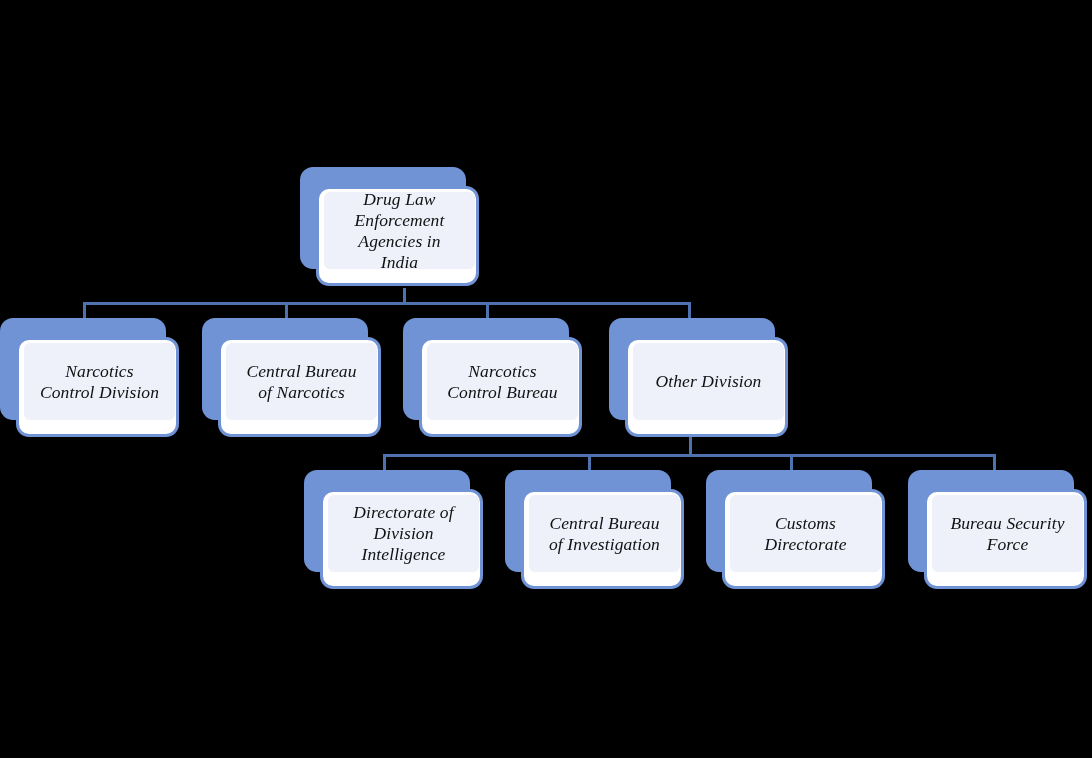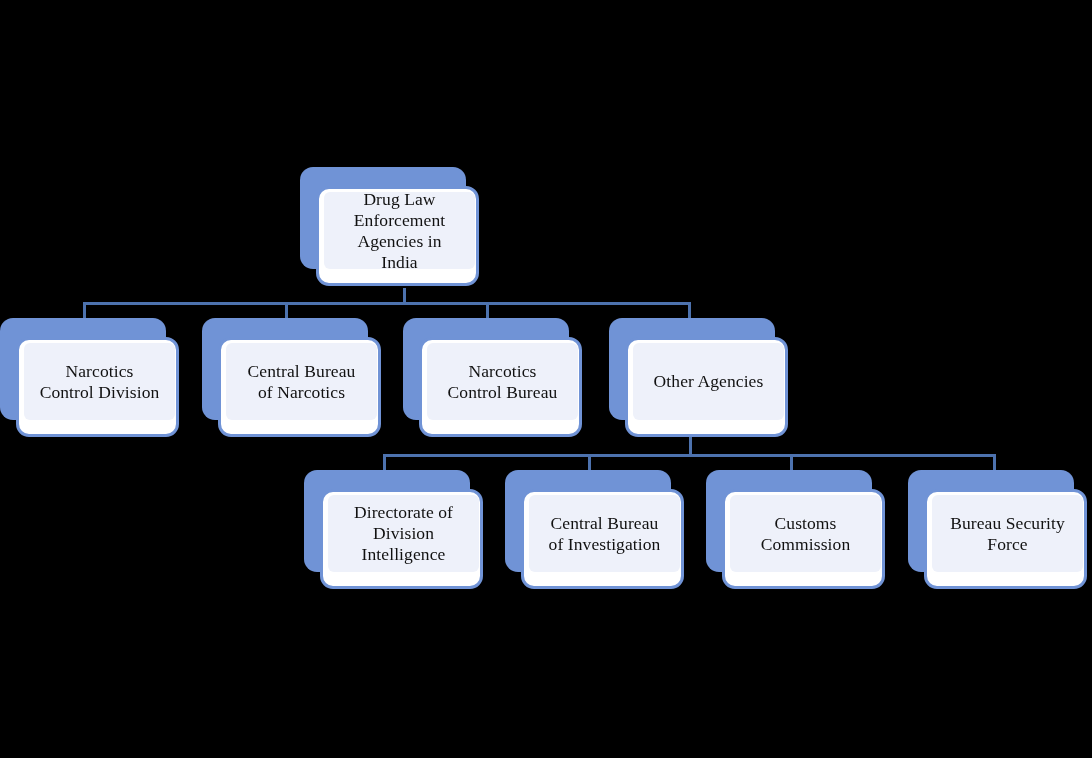--- a/index.html
+++ b/index.html
@@ -57,20 +57,21 @@
     top: 25px;
     width: 151px;
     height: 77px;
     background: #eef1fa;
     border-radius: 6px;
     display: flex;
     align-items: center;
     justify-content: center;
     box-sizing: border-box;
     pointer-events: none;
+    font-style: italic;
   }
   .node .label {
     display: block;
     width: 100%;
     text-align: center;
     color: #111111;
     font-size: 17.5px;
     line-height: 21px;
     white-space: pre-line;
     letter-spacing: 0.1px;
@@ -132,21 +133,21 @@
     <div class="inner">
       <span class="label">Narcotics
 Control Bureau</span>
     </div>
   </div>
 
   <div class="node" style="left:609px; top:318px;">
     <div class="plate"></div>
     <div class="card"></div>
     <div class="inner">
-      <span class="label">Other Agencies</span>
+      <span class="label">Other Division</span>
     </div>
   </div>
 
   <div class="node" style="left:304px; top:470px;">
     <div class="plate"></div>
     <div class="card"></div>
     <div class="inner">
       <span class="label">Directorate of
 Division
 Intelligence</span>
@@ -160,21 +161,21 @@
       <span class="label">Central Bureau
 of Investigation</span>
     </div>
   </div>
 
   <div class="node" style="left:706px; top:470px;">
     <div class="plate"></div>
     <div class="card"></div>
     <div class="inner">
       <span class="label">Customs
-Commission</span>
+Directorate</span>
     </div>
   </div>
 
   <div class="node" style="left:908px; top:470px;">
     <div class="plate"></div>
     <div class="card"></div>
     <div class="inner">
       <span class="label">Bureau Security
 Force</span>
     </div>

